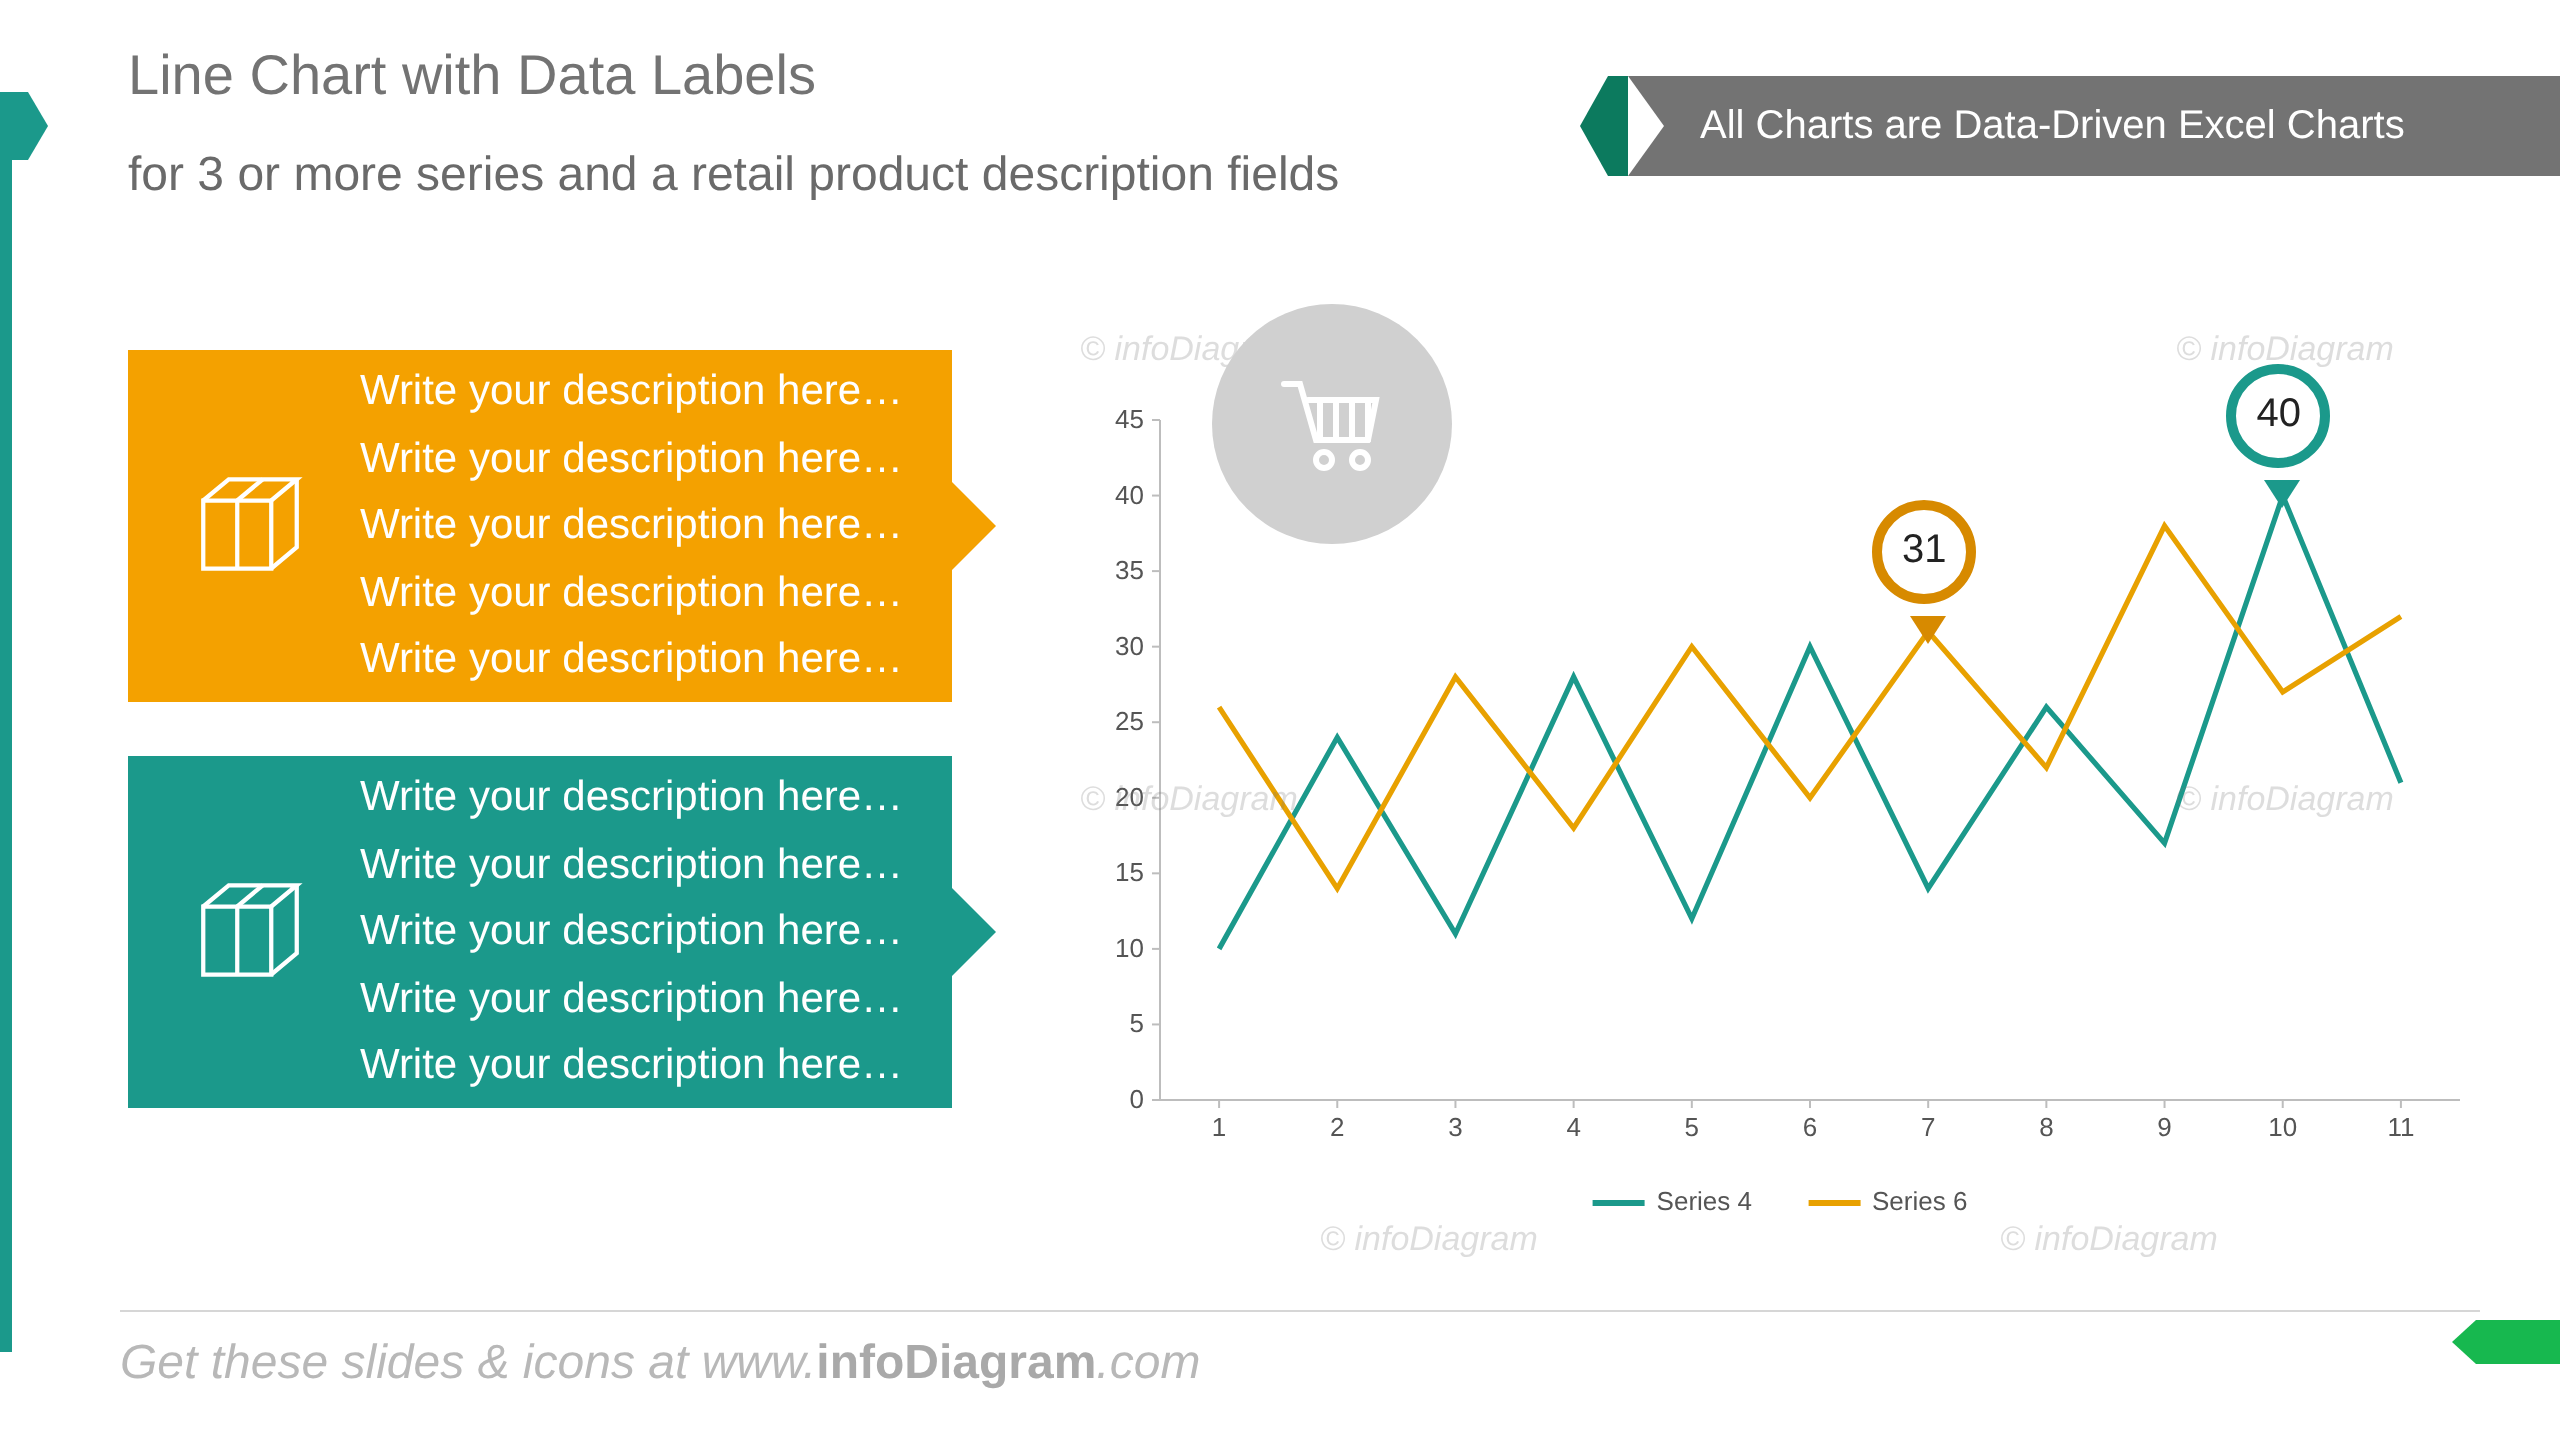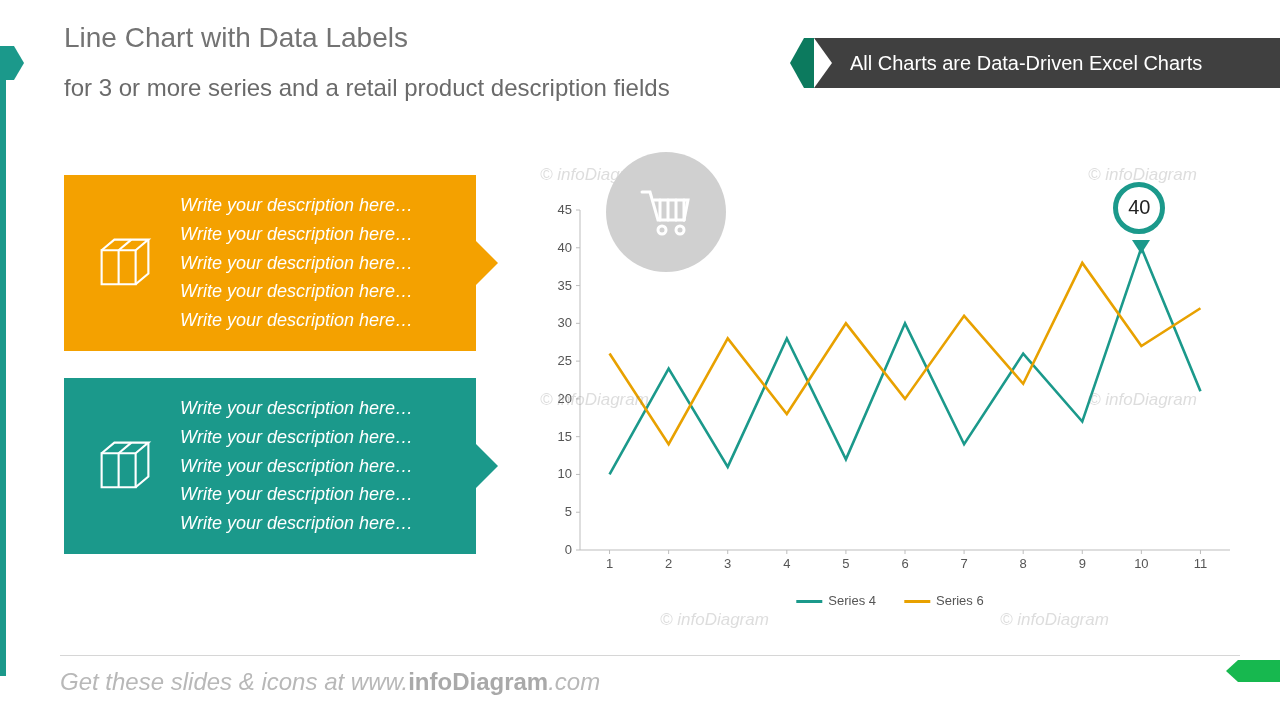--- a/index.html
+++ b/index.html
@@ -7,31 +7,31 @@
   
   .slide-title { position: absolute; top: 22px; left: 64px; font-size: 28px; font-weight: 300; color: #737373;}
   .slide-subtitle { position: absolute; top: 74px; left: 64px; font-size: 24px; font-weight: 300; color: #6a6a6a;}
   .teal-edge { position: absolute; left: 0; top: 46px; width: 14px; height: 34px; background:#1b998b; }
   .teal-edge::after { content:""; position:absolute; left:14px; top:0; border-top:17px solid transparent; border-bottom:17px solid transparent; border-left:10px solid #1b998b;}
   .teal-side-bar { position: absolute; left:0; top:46px; width:6px; height: 630px; background:#1b998b; }
   .ribbon-text { color:#fff; font-size:20px; font-weight:400; white-space:nowrap;}
   .ribbon-wrap { position:absolute; right:0; top:38px; height:50px; width:466px; }
   .ribbon-wrap .back { position:absolute; left:-10px; top:0; width:24px; height:50px; background:#0c7a5e; }
   .ribbon-wrap .back::before{ content:""; position:absolute; left:-14px; top:0; border-top:25px solid transparent; border-bottom:25px solid transparent; border-right:14px solid #0c7a5e;}
-  .ribbon-wrap .front { position:absolute; left:0; top:0; right:0; height:50px; background:#404040; display:flex; align-items:center; padding-left:36px;}
+  .ribbon-wrap .front { position:absolute; left:0; top:0; right:0; height:50px; background:#737373; display:flex; align-items:center; padding-left:36px;}
   .ribbon-wrap .front::before { content:""; position:absolute; left:0; top:0; border-top:25px solid transparent; border-bottom:25px solid transparent; border-left:18px solid #fff;}
   
   .card { position:absolute; left:64px; width:412px; height:176px; display:flex; align-items:center; padding:18px 22px; }
   .card.orange { top: 175px; background:#f4a100; }
   .card.teal   { top: 378px; background:#1b998b; }
   .card .arrow { position:absolute; right:-22px; top:50%; transform:translateY(-50%); width:0; height:0; border-top:22px solid transparent; border-bottom:22px solid transparent; }
   .card.orange .arrow { border-left:22px solid #f4a100; }
   .card.teal   .arrow { border-left:22px solid #1b998b; }
   .card .icon-slot { width:78px; flex:0 0 78px; display:flex; align-items:center; justify-content:center; }
-  .card .lines { flex:1; color:#fff; font-size:18px; line-height:1.6; font-weight:300; padding-left:16px;font-style:italic;}
+  .card .lines { flex:1; color:#fff; font-size:21px; line-height:1.6; font-weight:300; padding-left:16px;}
   .card .lines div { white-space:nowrap; }
   
   .chart-area { position:absolute; left:540px; top:200px; width:700px; height:380px;}
   .chart-svg { position:absolute; left:0; top:0; }
   .tick-label { font-size:13px; fill:#555; font-family:Arial, sans-serif;}
   .axis-line { stroke:#bdbdbd; stroke-width:1;}
   .series1 { stroke:#1b998b; stroke-width:2.6; fill:none;}
   .series2 { stroke:#e8a100; stroke-width:2.6; fill:none;}
   .legend { position:absolute; left:50%; transform:translateX(-50%); bottom:-28px; display:flex; gap:28px; font-size:13px; color:#555;}
   .legend .sw { display:inline-block; width:26px; height:0; border-top:3px solid; vertical-align:middle; margin-right:6px;}
@@ -167,20 +167,26 @@
       <text x="601.3636363636364" y="368" text-anchor="middle" class="tick-label">10</text>
       <line x1="660.4545454545455" y1="350" x2="660.4545454545455" y2="354" class="axis-line"></line>
       <text x="660.4545454545455" y="368" text-anchor="middle" class="tick-label">11</text>
       <path d="M69.54545454545455 274.44444444444446 L128.63636363636363 168.66666666666666 L187.72727272727272 266.88888888888886 L246.8181818181818 138.44444444444443 L305.90909090909093 259.33333333333337 L365 123.33333333333334 L424.0909090909091 244.22222222222223 L483.18181818181813 153.55555555555557 L542.2727272727273 221.55555555555557 L601.3636363636364 47.77777777777779 L660.4545454545455 191.33333333333334" class="series1"></path>
       <path d="M69.54545454545455 153.55555555555557 L128.63636363636363 244.22222222222223 L187.72727272727272 138.44444444444443 L246.8181818181818 214 L305.90909090909093 123.33333333333334 L365 198.88888888888889 L424.0909090909091 115.77777777777779 L483.18181818181813 183.77777777777777 L542.2727272727273 62.88888888888889 L601.3636363636364 146 L660.4545454545455 108.22222222222221" class="series2"></path>
     </svg>
   <div class="legend">
     <span class="s1"><span class="sw"></span><span>Series 4</span></span>
     <span class="s2"><span class="sw"></span><span>Series 6</span></span>
   </div>
+  <div id="pin-orange" class="pin orange" style="left: 396.091px; top: 49.7778px;">
+    <div class="ring">
+        <span>31</span>
+      </div>
+      <div class="tail"></div>
+  </div>
   <div id="pin-teal" class="pin teal" style="left: 573.364px; top: -18.2222px;">
     <div class="ring">
         <span>40</span>
       </div>
       <div class="tail"></div>
   </div>
 </div>
 
 <div class="footer-rule"></div>
 <div class="footer-text">

